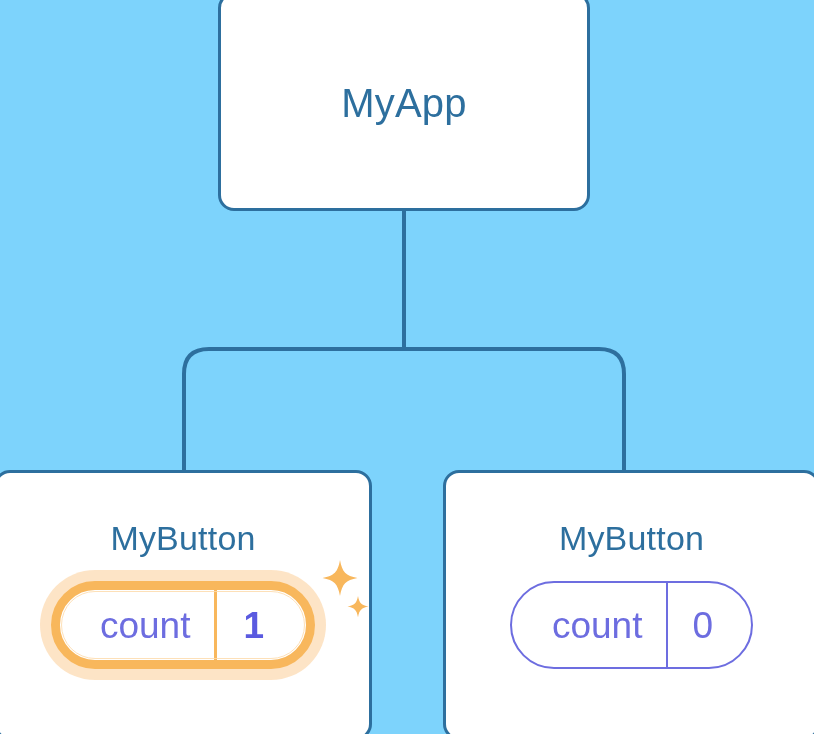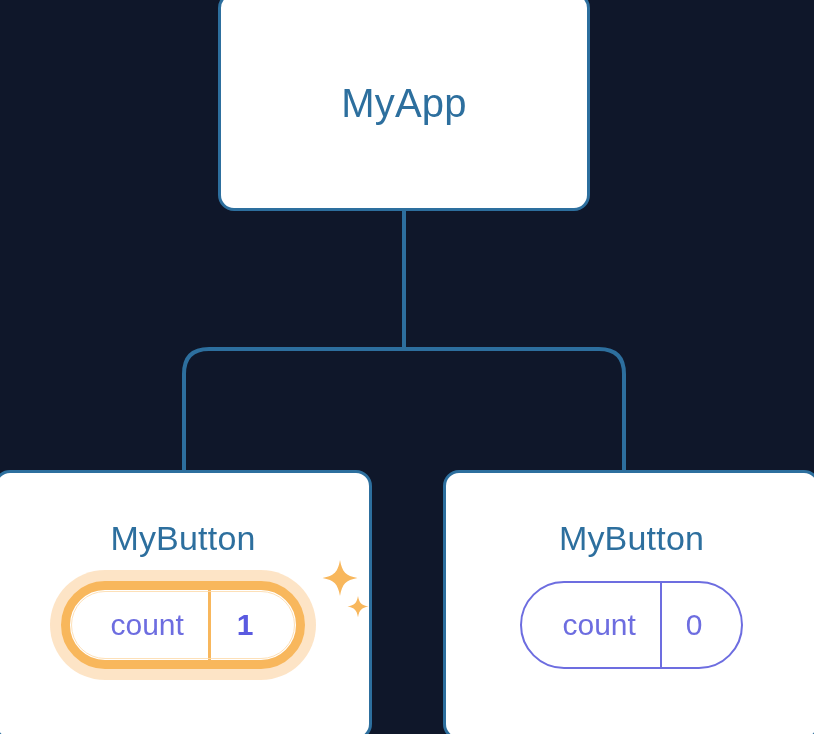--- a/index.html
+++ b/index.html
@@ -11,21 +11,21 @@
     width: 814px;
     height: 734px;
     overflow: hidden;
     font-family: "Liberation Sans", sans-serif;
     background: #4a6a72;
   }
   #stage {
     position: relative;
     width: 814px;
     height: 734px;
-    background: #0f172a;
+    background: #7dd3fc;
   }
 
   
   #connectors {
     position: absolute;
     left: 0; top: 0;
     width: 814px;
     height: 734px;
     pointer-events: none;
   }
@@ -123,21 +123,21 @@
     border-radius: 44px;
     border: 1px solid rgba(253, 219, 172, 0.85);
     pointer-events: none;
   }
 
   .pill-key, .pill-val {
     display: flex;
     align-items: center;
     justify-content: center;
     color: #6d6de0;
-    font-size: 30px;
+    font-size: 37px;
     line-height: 1;
     box-sizing: border-box;
   }
   .pill-key {
     padding: 0 24px 0 40px;
   }
   .pill-val {
     padding: 0 38px 0 24px;
     min-width: 30px;
   }

